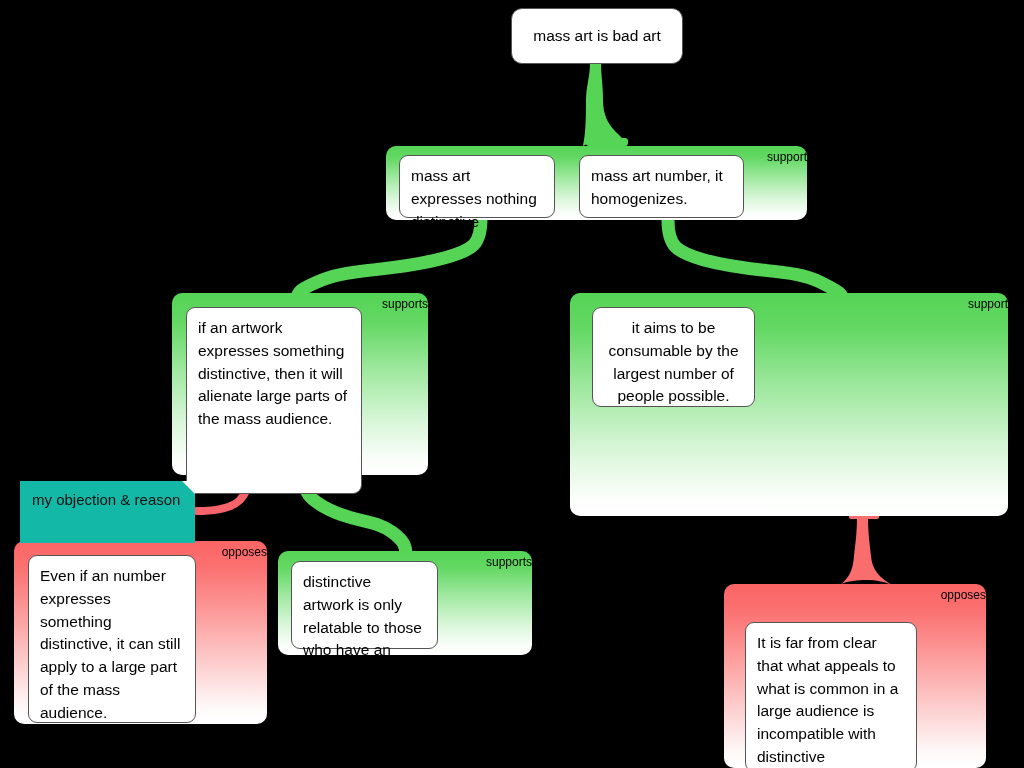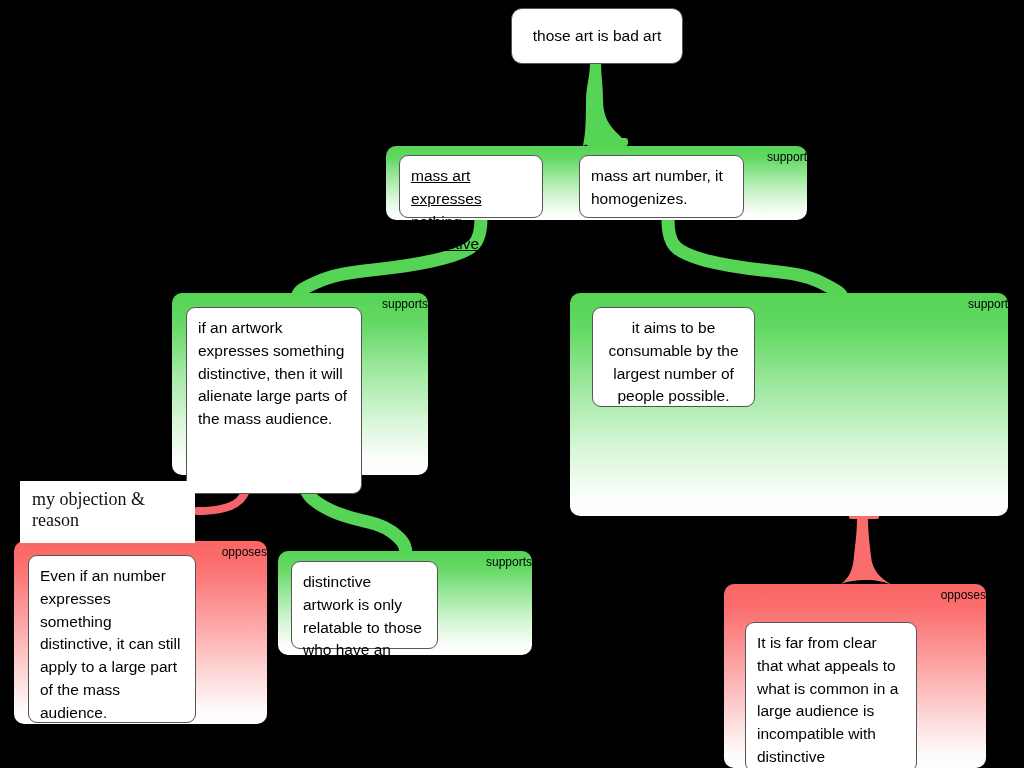--- a/index.html
+++ b/index.html
@@ -63,25 +63,25 @@
   }
   .claim.root {
     border-radius: 11px;
     padding: 9px 14px;
   }
 
   
   .sticky {
     position: absolute;
     z-index: 4;
-    background: #ffffff;
+    background: #14b8a6;
     box-sizing: border-box;
     padding: 8px 10px 6px 12px;
-    font-family: Liberation Serif, serif;
-    font-size: 18px;
+    font-family: Liberation Sans, sans-serif;
+    font-size: 15px;
     line-height: 21px;
     color: #111111;
   }
   .sticky-fold {
     position: absolute;
     top: 0;
     right: 0;
     width: 0;
     height: 0;
     border-top: 13px solid #ffffff;
@@ -128,27 +128,27 @@
              C857,534 855,546 854,556
              C853,570 849,578 841,584
              C848,581 858,580 866,580
              C876,580 886,582 892,585
              C880,578 872,570 871,556
              C870,546 868,534 868,517 Z"></path>
     <rect x="849" y="514" width="30" height="5" rx="2" fill="#f96d6d"></rect>
   </svg>
 
   <div class="claim root" style="left:511px; top:8px; width:172px; height:56px; display:flex; align-items:center; justify-content:center;">
-    <span>those art is bad art</span>
+    <span>mass art is bad art</span>
   </div>
 
   <div class="panel green" style="left:386px; top:146px; width:421px; height:74px;">
     <span class="panel-label">support</span>
   </div>
-  <div class="claim" style="left:399px; top:155px; width:144px; height:63px;text-decoration:underline;">
+  <div class="claim" style="left:399px; top:155px; width:156px; height:63px;">
     <span>mass art expresses nothing distinctive</span>
   </div>
   <div class="claim" style="left:579px; top:155px; width:165px; height:63px;">
     <span>mass art number, it homogenizes.</span>
   </div>
 
   <div class="panel green" style="left:172px; top:293px; width:256px; height:182px;">
     <span class="panel-label">supports</span>
   </div>
   <div class="claim" style="left:186px; top:307px; width:176px; height:187px;">

